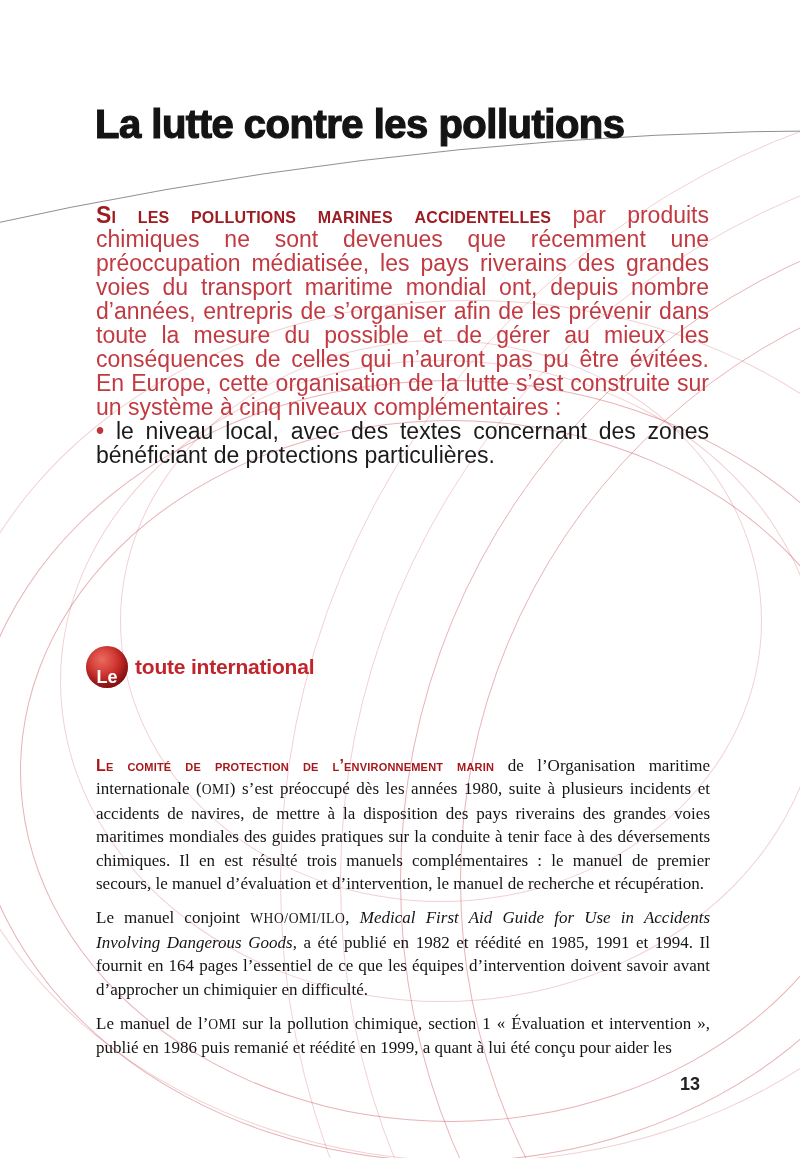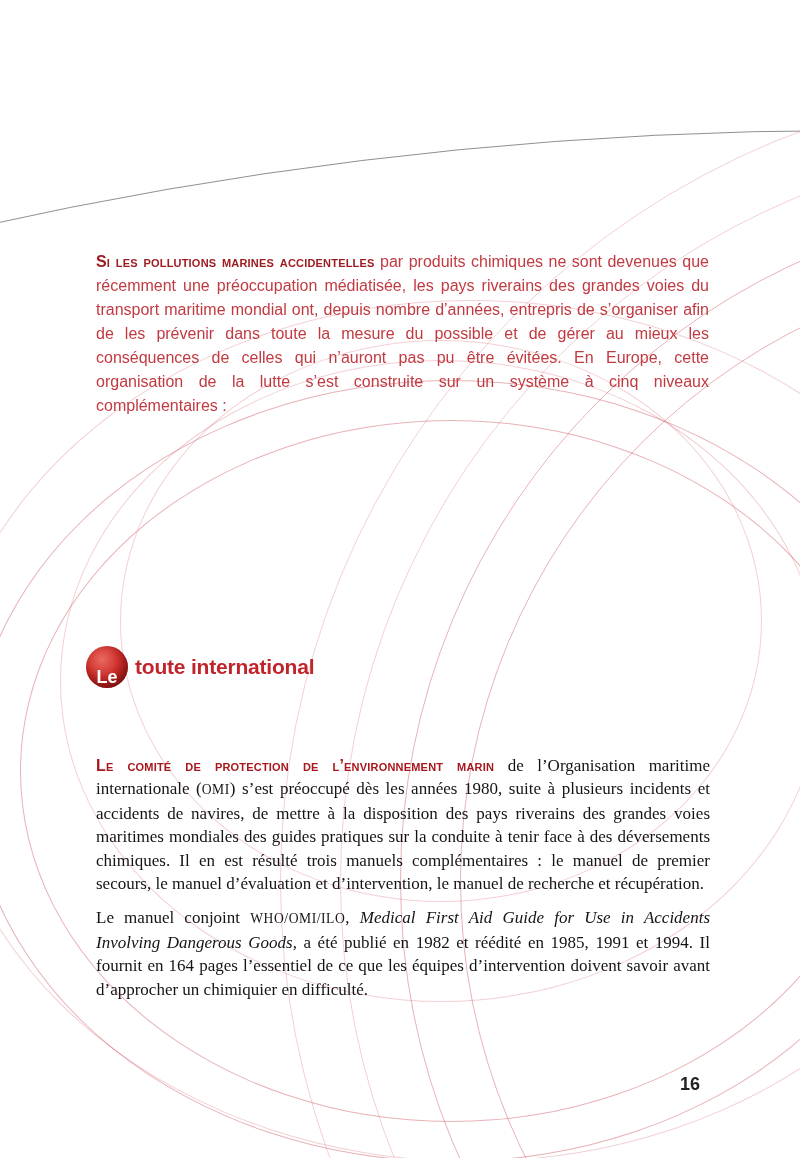--- a/index.html
+++ b/index.html
@@ -35,21 +35,21 @@
 
   .title {
     position: absolute; left: 95px; top: 100px; width: 660px;
     margin: 0; font-size: 40px; line-height: 48px; font-weight: bold;
     letter-spacing: -0.5px; color: #141414;
     -webkit-text-stroke: 1.2px #141414;
   }
 
   .introblock {
     position: absolute; left: 96px; top: 203px; width: 613px;
-    font-size: 16px; line-height: 24px; text-align: justify; margin-top: 47px;
+    font-size: 23px; line-height: 24px; text-align: justify;
   }
   .intro { margin: 0; color: #c23a41; }
   .lead-caps {
     font-variant: small-caps; font-weight: bold;
     color: #9d1c22; letter-spacing: .2px;
   }
   .bullets { margin: 0; color: #1b1b1b; }
   .bullet  { margin: 0; }
   .dot { color: #c2333a; font-weight: bold; }
 
@@ -98,38 +98,41 @@
     <div class="arc faint a5"></div>
     <div class="arc a6"></div>
     <div class="arc a7"></div>
     <div class="arc faint a8"></div>
     <div class="arc faint a9"></div>
     <div class="arc faint a10"></div>
   </div>
 
   <div class="content">
 
+    <h1 class="title">La lutte contre les pollutions</h1>
 
     <div class="introblock">
       <p class="intro"><span class="lead-caps">Si les pollutions marines accidentelles</span><span> par produits chimiques ne sont devenues que récemment une préoccupation médiatisée, les pays riverains des grandes voies du transport maritime mondial ont, depuis nombre d’années, entrepris de s’organiser afin de les prévenir dans toute la mesure du possible et de gérer au mieux les conséquences de celles qui n’auront pas pu être évitées. En Europe, cette organisation de la lutte s’est construite sur un système à cinq niveaux complémentaires&nbsp;:</span></p>
 
       <div class="bullets">
+        <p class="bullet"><span class="dot">•</span> <span>le niveau local, avec des textes concernant des zones bénéficiant de protections particulières.</span></p>
       </div>
     </div>
 
     <div class="heading">
       <span class="ball">
           <span class="ball-word">Le</span>
         </span>
       <span class="heading-text">toute international</span>
     </div>
 
     <div class="bodyblock">
       <p><span class="body-lead">Le comité de protection de l’environnement marin</span><span> de l’Organisation maritime internationale (</span><span class="caps">OMI</span><span>) s’est préoccupé dès les années 1980, suite à plusieurs incidents et accidents de navires, de mettre à la disposition des pays riverains des grandes voies maritimes mondiales des guides pratiques sur la conduite à tenir face à des déversements chimiques. Il en est résulté trois manuels complémentaires&nbsp;: le manuel de premier secours, le manuel d’évaluation et d’intervention, le manuel de recherche et récupération.</span></p>
 
       <p><span>Le manuel conjoint </span><span class="caps">WHO/OMI/ILO</span><span>, </span><span class="italic">Medical First Aid Guide for Use in Accidents Involving Dangerous Goods</span><span>, a été publié en 1982 et réédité en 1985, 1991 et 1994. Il fournit en 164 pages l’essentiel de ce que les équipes d’intervention doivent savoir avant d’approcher un chimiquier en difficulté.</span></p>
 
+      <p><span>Le manuel de l’</span><span class="caps">OMI</span><span> sur la pollution chimique, section 1 «&nbsp;Évaluation et intervention&nbsp;», publié en 1986 puis remanié et réédité en 1999, a quant à lui été conçu pour aider les</span></p>
     </div>
 
-    <div class="pagenum">16</div>
+    <div class="pagenum">13</div>
 
   </div>
 </div>
 
 </body></html>

